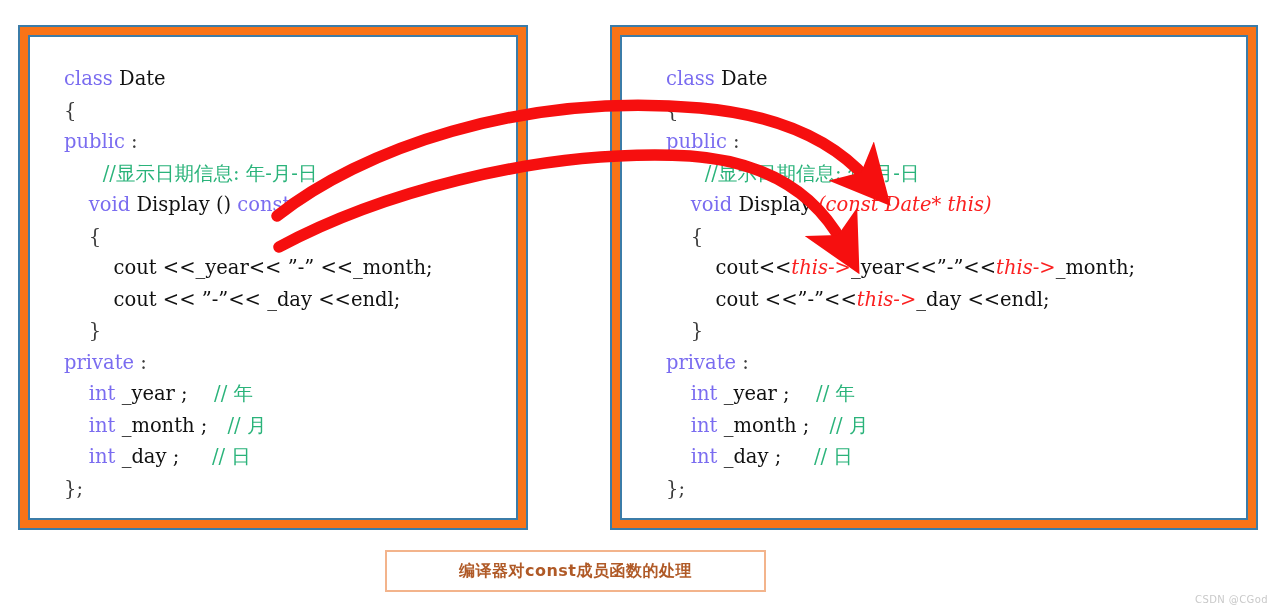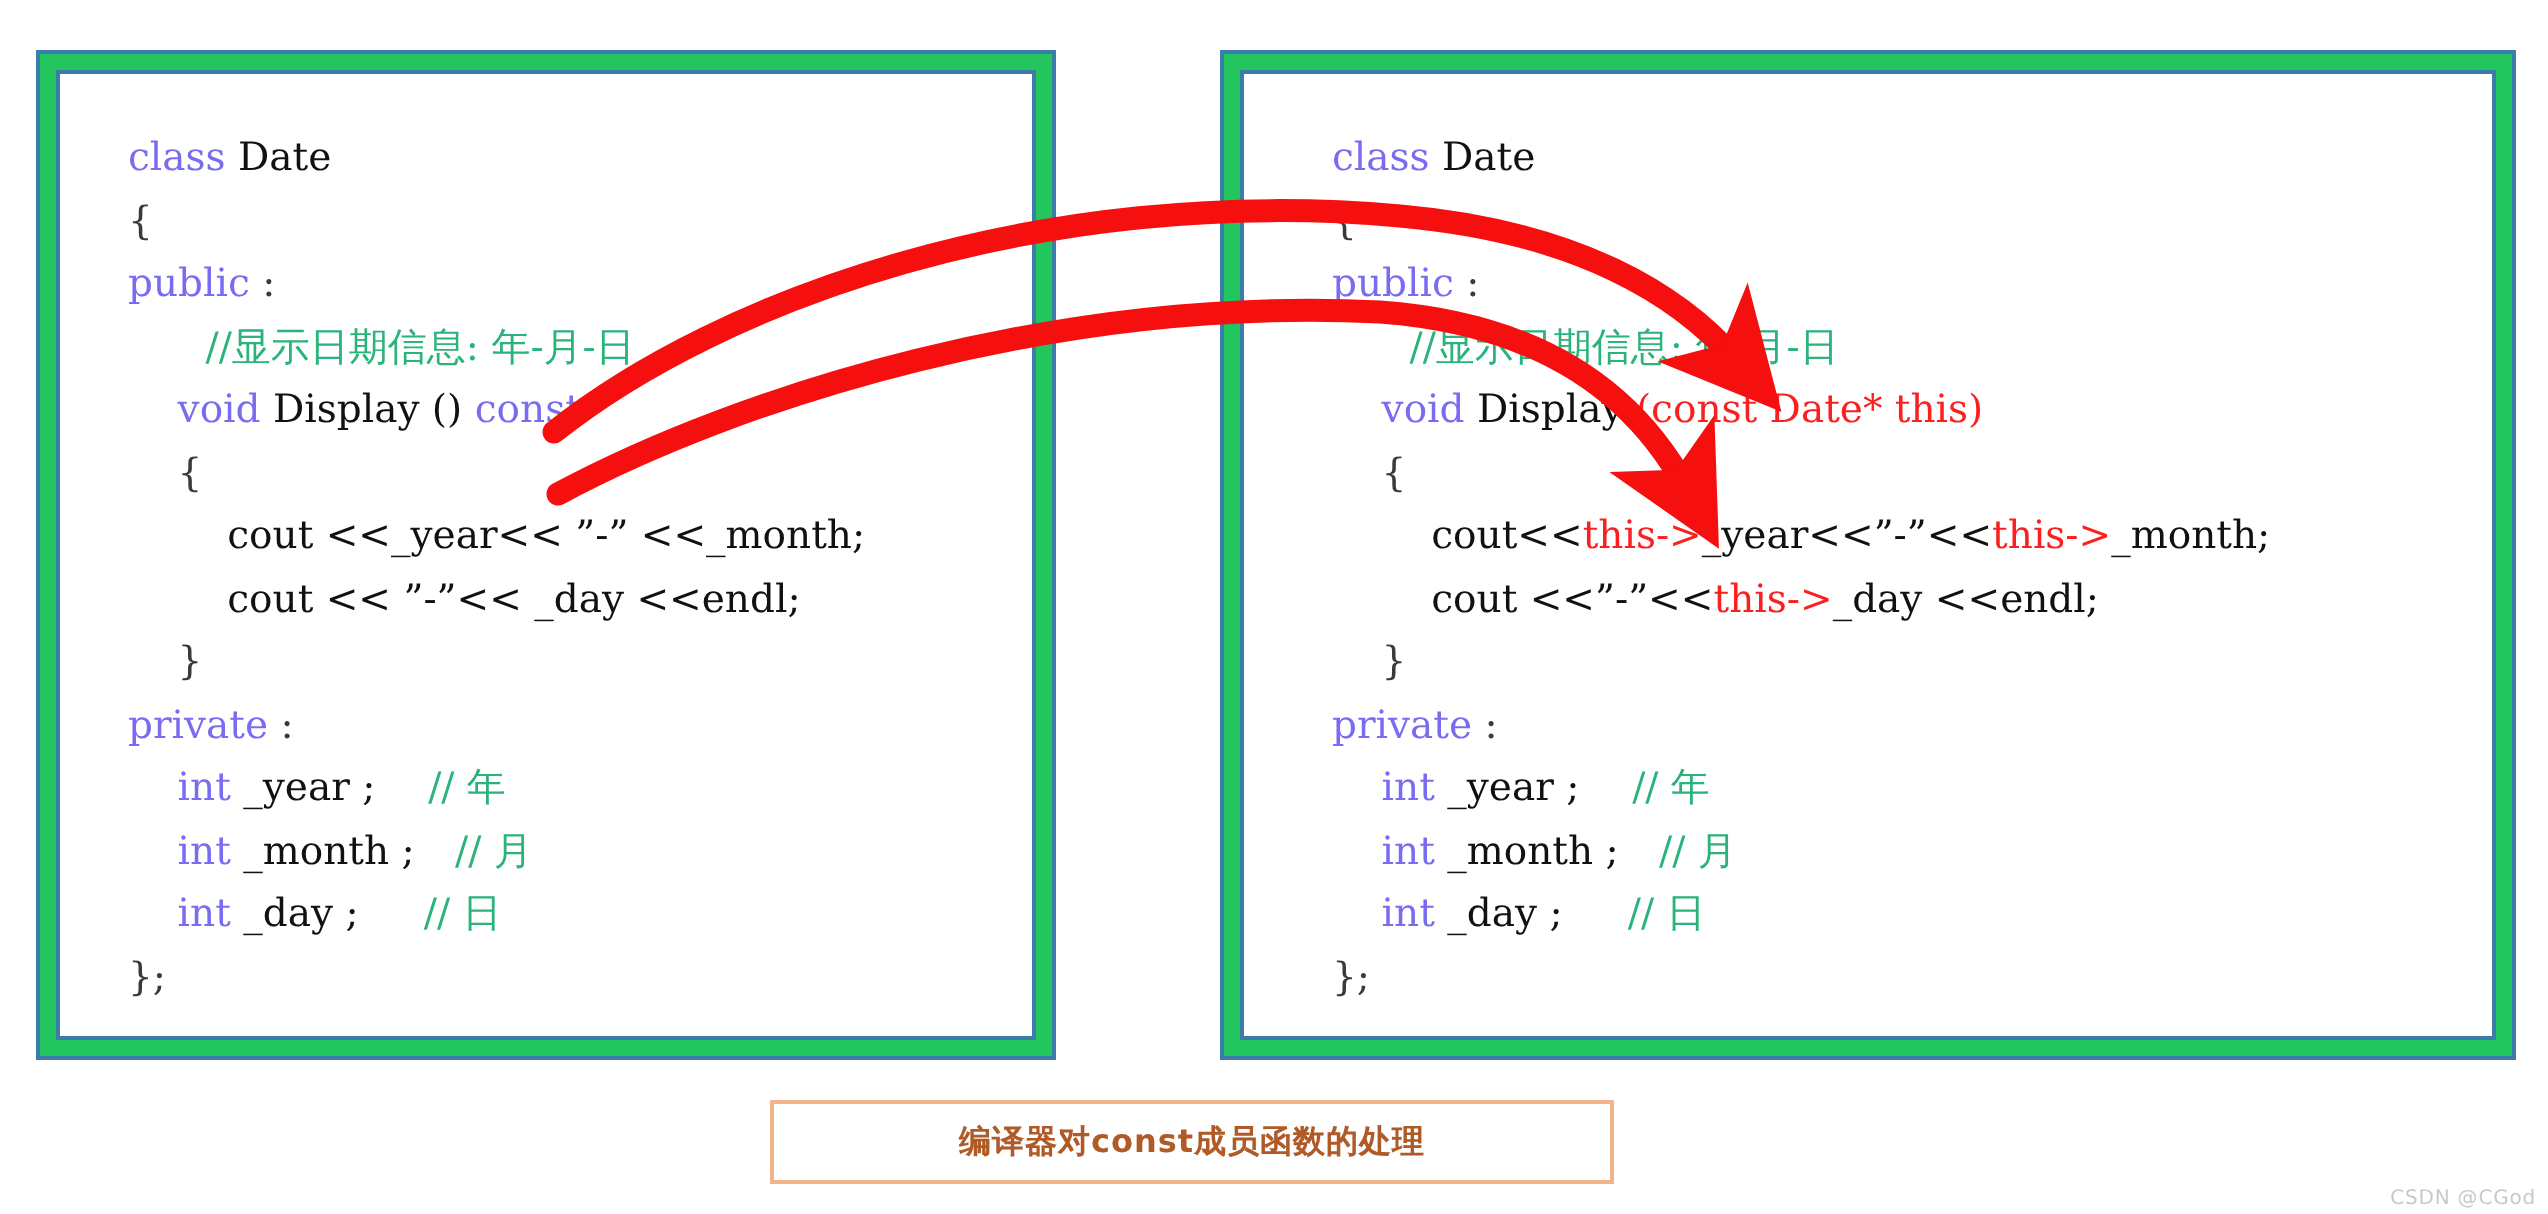--- a/index.html
+++ b/index.html
@@ -13,21 +13,21 @@
     position: relative;
     overflow: hidden;
     font-family: "Liberation Serif", "DejaVu Serif", serif;
   }
 
   
   .panel-outer {
     position: absolute;
     border: 2px solid #3b7ca8;
     box-sizing: border-box;
-    background: #22c55e;
+    background: #f97316;
   }
   .panel-inner {
     position: absolute;
     left: 8px;
     top: 8px;
     right: 8px;
     bottom: 8px;
     border: 2px solid #3b7ca8;
     box-sizing: border-box;
     background: #ffffff;
@@ -48,38 +48,38 @@
     letter-spacing: 0px;
   }
   #panel-right-outer .code { padding-left: 44px; }
 
   .line { height: 31.5px; }
 
   
   .kw       { color: #7a6cf0; }   
   .id       { color: #111111; }   
   .cmt      { color: #2ab37a; margin-left: 14px; }   
-  .red      { color: #fb2020; }   
+  .red      { color: #fb2020; font-style: italic; }   
   .punc     { color: #3a3a3a; }
 
   
   #arrow-layer {
     position: absolute;
     left: 0; top: 0;
     width: 1274px;
     height: 607px;
     pointer-events: none;
   }
 
   
   #caption-box {
     position: absolute;
     left: 385px;
     top: 550px;
-    width: 422px;
+    width: 381px;
     height: 42px;
     border: 2px solid #f3b48c;
     box-sizing: border-box;
     background: #ffffff;
     display: flex;
     align-items: center;
     justify-content: center;
   }
   #caption-text {
     font-family: "DejaVu Sans", "Liberation Sans", sans-serif;

